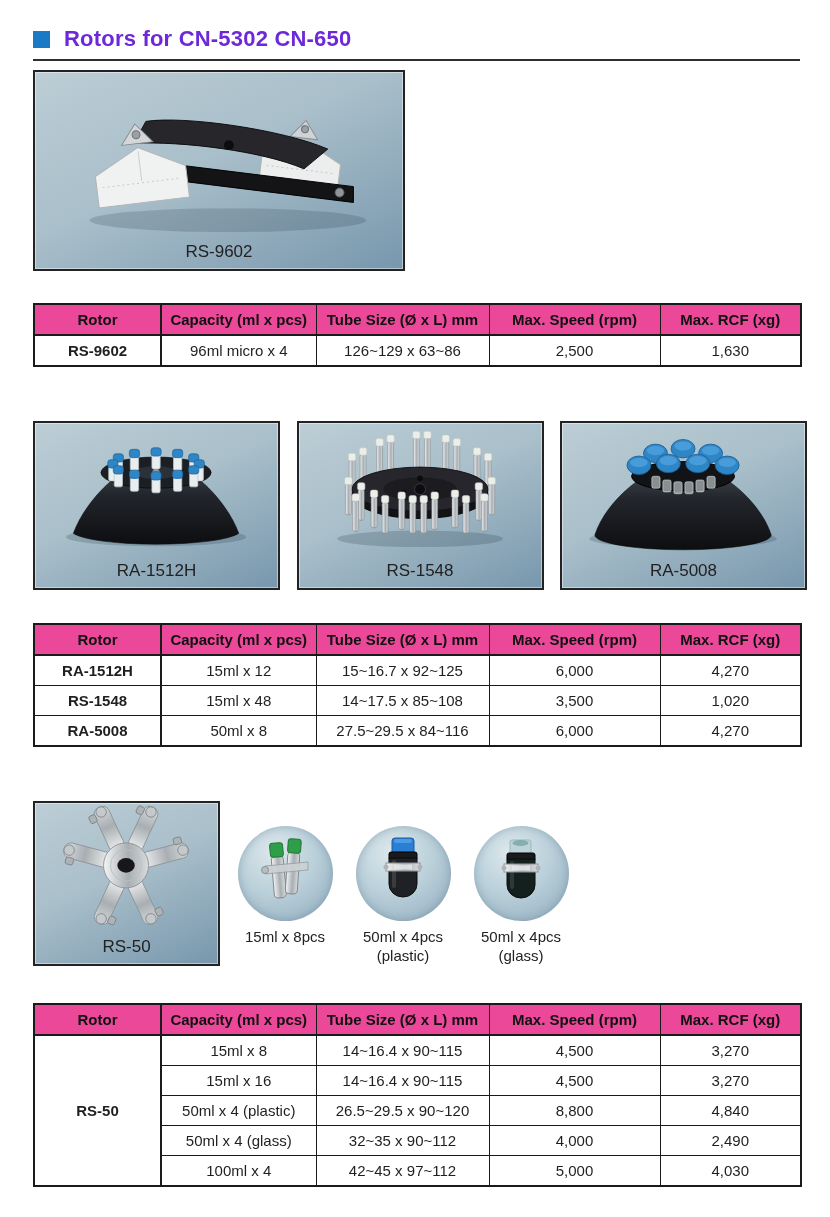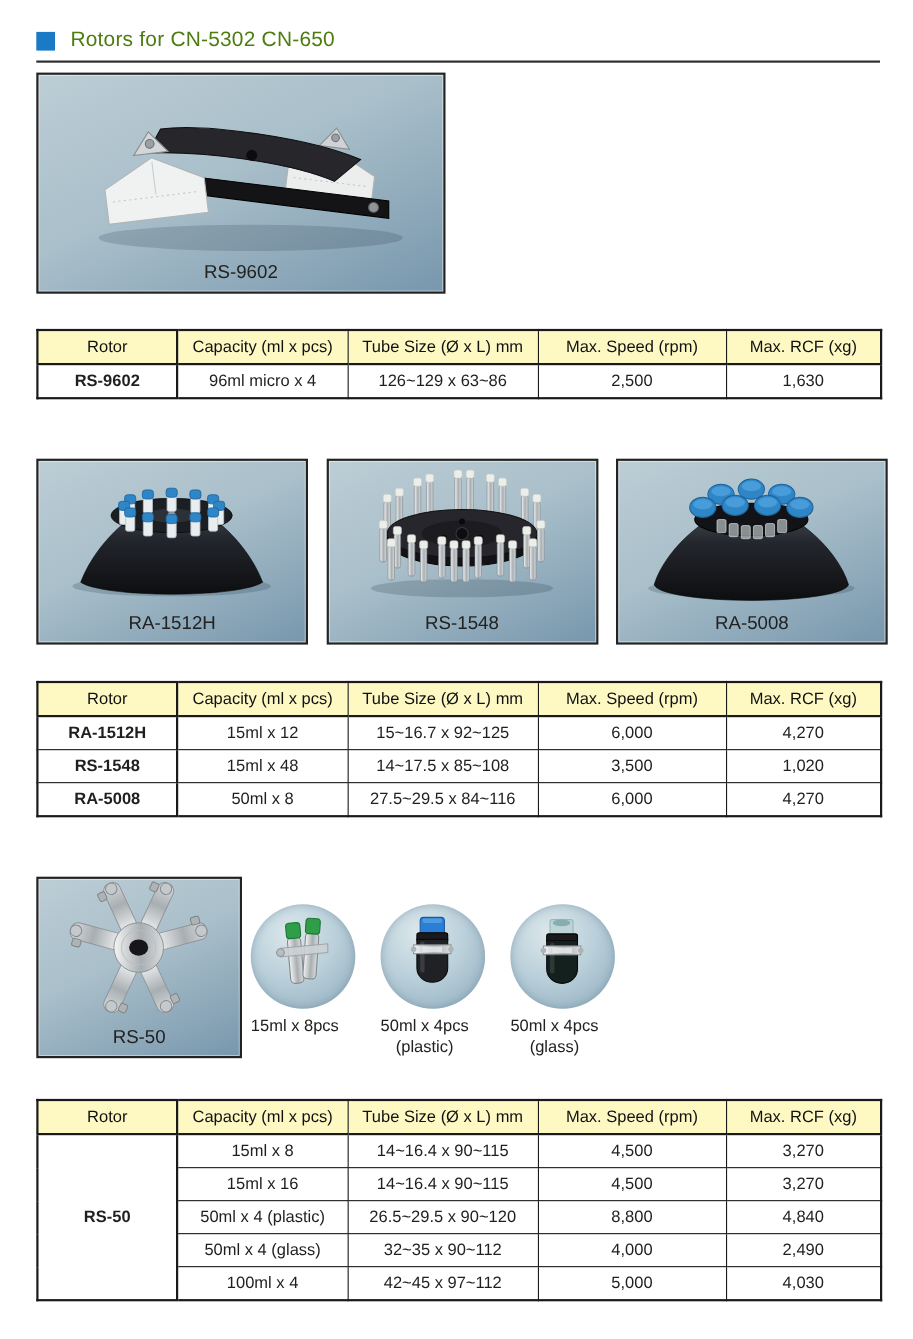--- a/index.html
+++ b/index.html
@@ -3,52 +3,52 @@
 <meta charset="utf-8">
 <style>
   html,body{margin:0;padding:0;background:#ffffff;}
   body{font-family:"Liberation Sans","DejaVu Sans",sans-serif;color:#1f1f1f;}
   .page{position:relative;width:830px;height:1217px;background:#fff;box-sizing:border-box;
         padding:26px 30px 0 33px;overflow:hidden;}
 
   
   .title-row{display:flex;align-items:center;gap:14px;}
   .title-bullet{width:17px;height:17px;background:#1a7ac5;flex:0 0 auto;}
-  .page-title{font-size:19px;font-weight:normal;color:#4d7c0f;letter-spacing:.2px;}
+  .page-title{font-size:22px;font-weight:bold;color:#6d28d9;letter-spacing:.2px;}
   .title-rule{border:none;border-top:2px solid #2f2f2f;margin:7px 0 0 0;}
 
   
   .figure{position:relative;border:2px solid #232323;box-sizing:border-box;
           background:linear-gradient(155deg,#bccdd5 0%,#a9bfca 45%,#7897ad 100%);
           box-shadow:inset 0 0 0 1px rgba(255,255,255,.45);}
   .fig-label{position:absolute;left:0;right:0;bottom:7px;text-align:center;
              font-size:17px;color:#222;}
   .fig-rs9602{margin-top:9px;width:372px;height:201px;}
   .rotor-row{margin-top:54px;width:774px;display:flex;justify-content:space-between;}
   .fig-rotor{width:247px;height:169px;}
   .fig-rs50{width:187px;height:165px;flex:0 0 auto;}
   .figure svg{position:absolute;left:0;top:0;width:100%;}
 
   
   table.spec{border-collapse:collapse;table-layout:fixed;width:767px;
              border:2px solid #1a1a1a;font-size:15px;}
-  table.spec th{background:#fef9c3;color:#111;font-weight:normal;height:29px;
+  table.spec th{background:#ec4899;color:#111;font-weight:bold;height:29px;
                 border:1px solid #1a1a1a;border-bottom-width:2px;padding:0 2px;}
   table.spec td{height:29px;text-align:center;border:1px solid #1a1a1a;padding:0 2px;
                 background:#fff;}
   table.spec td.rotor-name{font-weight:bold;}
   table.spec .col-rotor{border-right-width:2px;}
   .tbl-1{margin-top:32px;}
   .tbl-2{margin-top:33px;}
   .tbl-3{margin-top:37px;}
 
   
   .rs50-section{margin-top:54px;display:flex;align-items:flex-start;}
   .adapters{display:flex;gap:4px;margin-left:8px;}
-  .adapter{width:114px;display:flex;flex-direction:column;align-items:flex-start;}
+  .adapter{width:114px;display:flex;flex-direction:column;align-items:center;}
   .adapter-circle{position:relative;width:95px;height:95px;border-radius:50%;margin-top:25px;
        background:radial-gradient(circle at 38% 28%,#dde8ec 0%,#bad0da 45%,#8fabbc 100%);
        box-shadow:inset 0 0 8px rgba(70,100,125,.35);}
   .adapter-circle svg{position:absolute;inset:0;width:95px;height:95px;}
   .adapter-caption{margin-top:7px;font-size:15px;color:#222;text-align:center;line-height:1.25;}
 </style>
 </head>
 <body>
 
 <svg width="0" height="0" style="position:absolute" aria-hidden="true">

